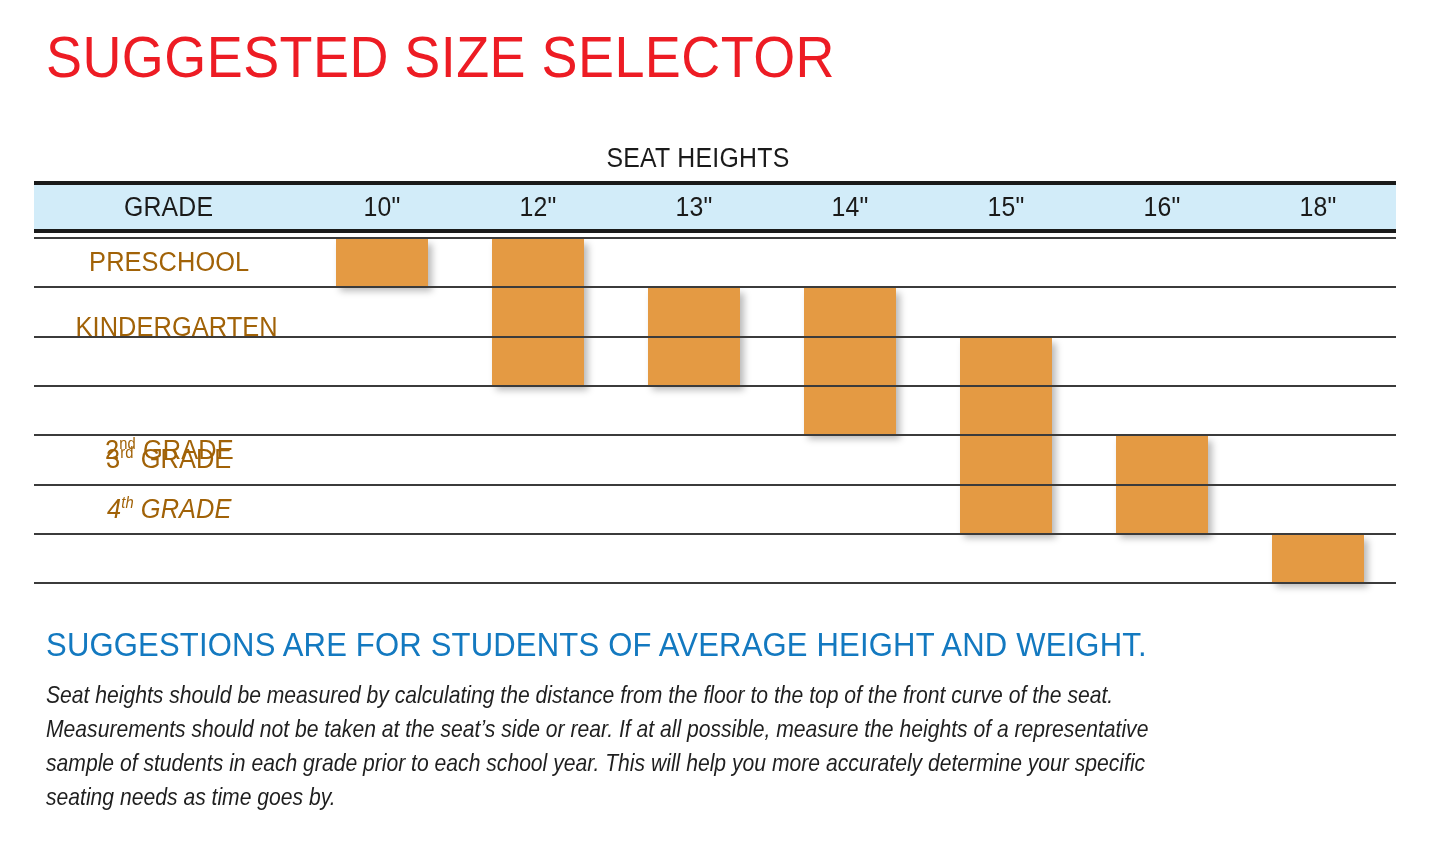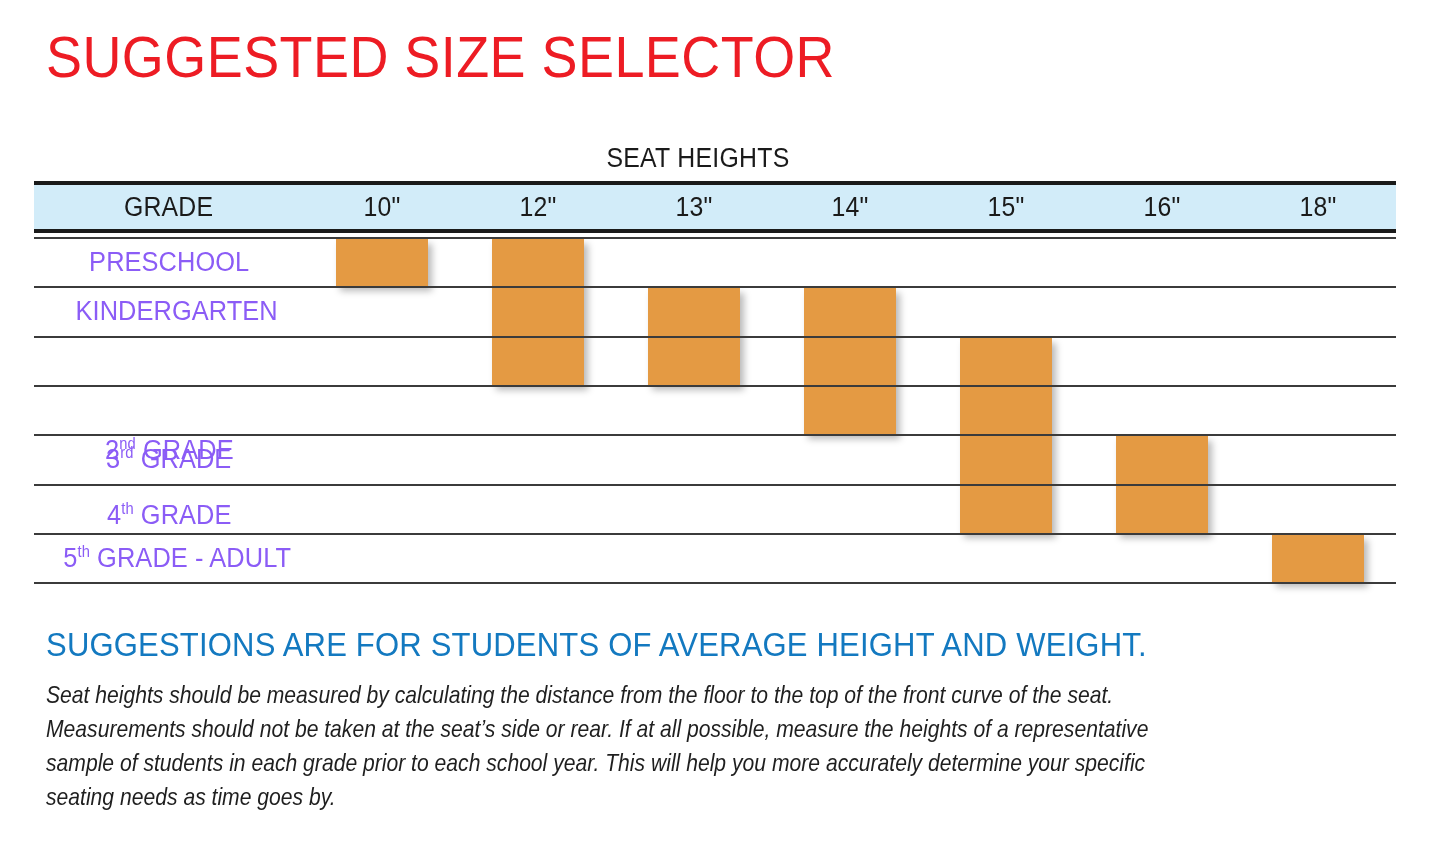--- a/index.html
+++ b/index.html
@@ -112,32 +112,32 @@
     z-index: 3;
   }
 
   .row-label {
     position: absolute;
     left: 0;
     width: 270px;
     height: 48px;
     line-height: 48px;
     font-size: 27px;
-    color: #8b5cf6;
+    color: #a16207;
     text-align: center;
     z-index: 4;
     letter-spacing: 0.1px;
   }
   .row-label > span { display: inline-block; transform: scaleX(0.94); }
   .row-label sup {
     font-size: 0.58em;
     vertical-align: super;
     line-height: 0;
   }
-  .row-label.wide { width: 286px; }
+  .row-label.wide { width: 286px; margin-top: 16px; }
 
   .bar {
     position: absolute;
     background: #E49A43;
     box-shadow: 4px 5px 7px rgba(0,0,0,0.28);
     z-index: 2;
   }
 
   
   .blue-subtitle {
@@ -207,23 +207,22 @@
         <div class="row-line" style="top: 0px;"></div>
         <div class="row-label" style="top: 1px;"><span>PRESCHOOL</span></div>
         <div class="row-line" style="top: 49.3px;"></div>
         <div class="row-label wide" style="top: 50.3px;"><span>KINDERGARTEN</span></div>
         <div class="row-line" style="top: 98.6px;"></div>
         <div class="row-line" style="top: 147.9px;"></div>
         <div class="row-label" style="top: 148.9px; margin-top: 40px;"><span>2<sup>nd</sup> GRADE</span></div>
         <div class="row-line" style="top: 197.2px;"></div>
         <div class="row-label" style="top: 198.2px;"><span>3<sup>rd</sup> GRADE</span></div>
         <div class="row-line" style="top: 246.5px;"></div>
-        <div class="row-label" style="top: 254px;"><span>4<sup>th</sup> GRADE</span></div>
+        <div class="row-label" style="top: 248px; font-style: italic;"><span>4<sup>th</sup> GRADE</span></div>
         <div class="row-line" style="top: 295.8px;"></div>
-        <div class="row-label wide" style="top: 296.8px;"><span>5<sup>th</sup> GRADE - ADULT</span></div>
         <div class="row-line" style="top: 345.1px;"></div>
       </div>
   </div>
 
   <div class="blue-subtitle">SUGGESTIONS ARE FOR STUDENTS OF AVERAGE HEIGHT AND WEIGHT.</div>
 
   <div class="body-para" id="body-para">
       <span class="line">Seat heights should be measured by calculating the distance from the floor to the top of the front curve of the seat.</span>
       <span class="line">Measurements should not be taken at the seat’s side or rear.  If at all possible, measure the heights of a representative</span>
       <span class="line">sample of students in each grade prior to each school year.  This will help you more accurately determine your specific</span>

